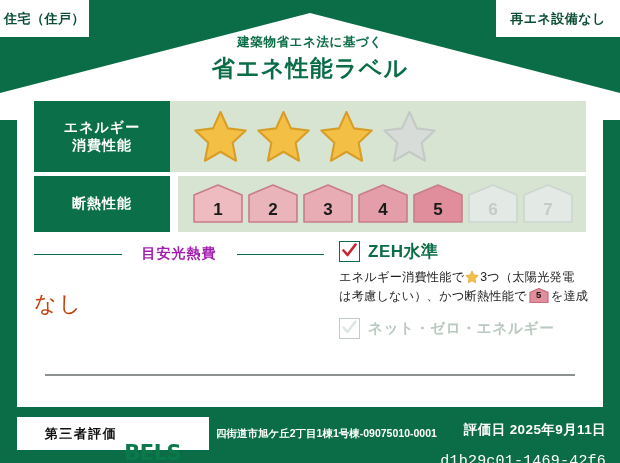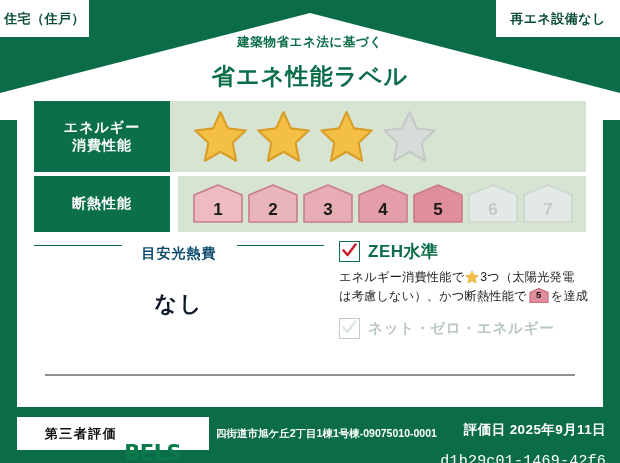--- a/index.html
+++ b/index.html
@@ -40,21 +40,21 @@
   
   .title-wrap{
     position:absolute;
     left:0;top:34px;width:620px;
     text-align:center;
     color:#0b6d47;
     z-index:4;
   }
   .title-sub{
     font-size:12.5px;font-weight:bold;letter-spacing:.6px;
-    margin-bottom:10px;
+    margin-bottom:2px;
   }
   .title-main{
     font-size:23px;font-weight:bold;letter-spacing:1.2px;
   }
 
   
   .panel{
     position:absolute;
     left:17px;top:90px;
     width:586px;height:317px;
@@ -111,33 +111,33 @@
     color:#1a1a1a;
   }
   .house.off span{color:#c3ccc6;}
 
   
   .cost-block{
     position:absolute;
     left:17px;top:155px;width:290px;
   }
   .cost-head{
-    display:flex;gap:20px;
-    color:#0c4a6e;font-weight:bold;font-size:14px;
+    display:flex;align-items:center;gap:20px;
+    color:#a21caf;font-weight:bold;font-size:14px;
     letter-spacing:1px;
     justify-content:center;
   }
   .cost-head .rule{
     flex:1;height:1px;background:#0b6d47;
   }
   .cost-value{
     margin-top:26px;
-    text-align:center;
-    color:#0f172a;
-    font-size:22px;font-weight:bold;
+    text-align:left;
+    color:#c2410c;
+    font-size:22px;font-weight:normal;
     letter-spacing:2px;
   }
 
   
   .zeh-block{
     position:absolute;
     left:322px;top:150px;width:250px;
   }
   .zeh-head{display:flex;align-items:center;gap:8px;}
   .chk{

